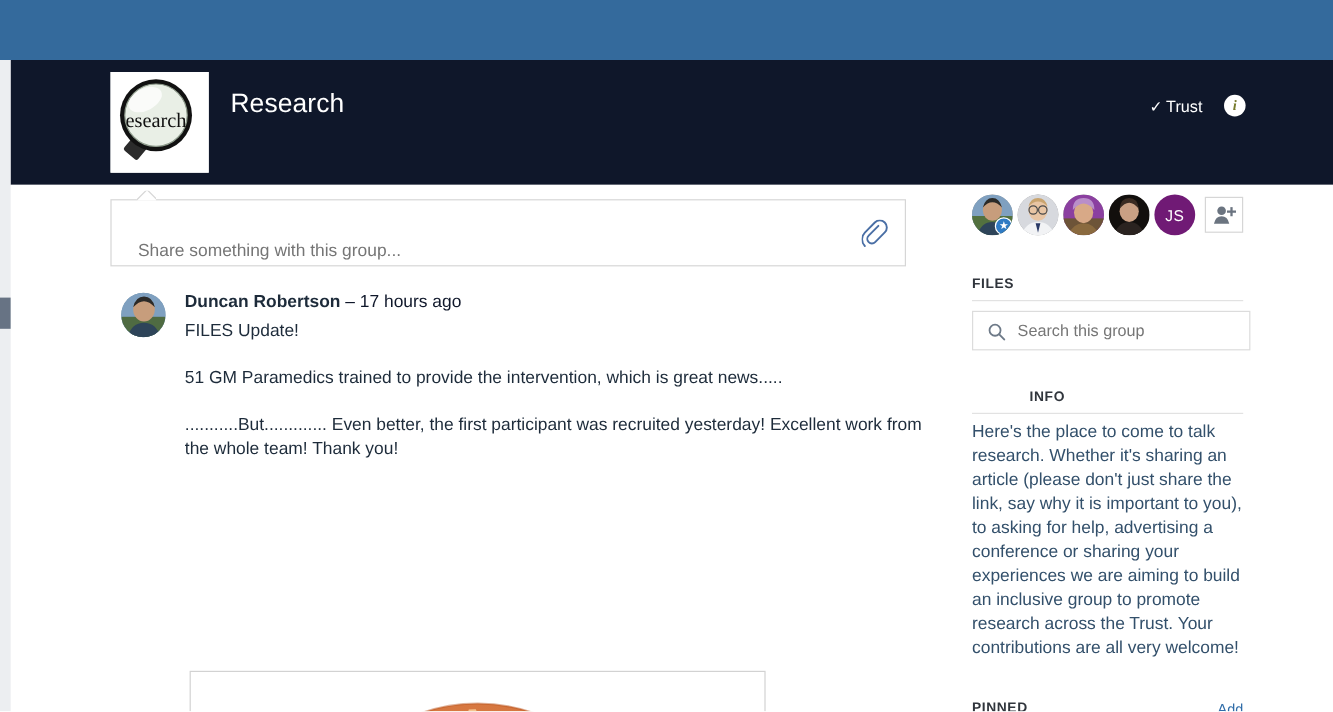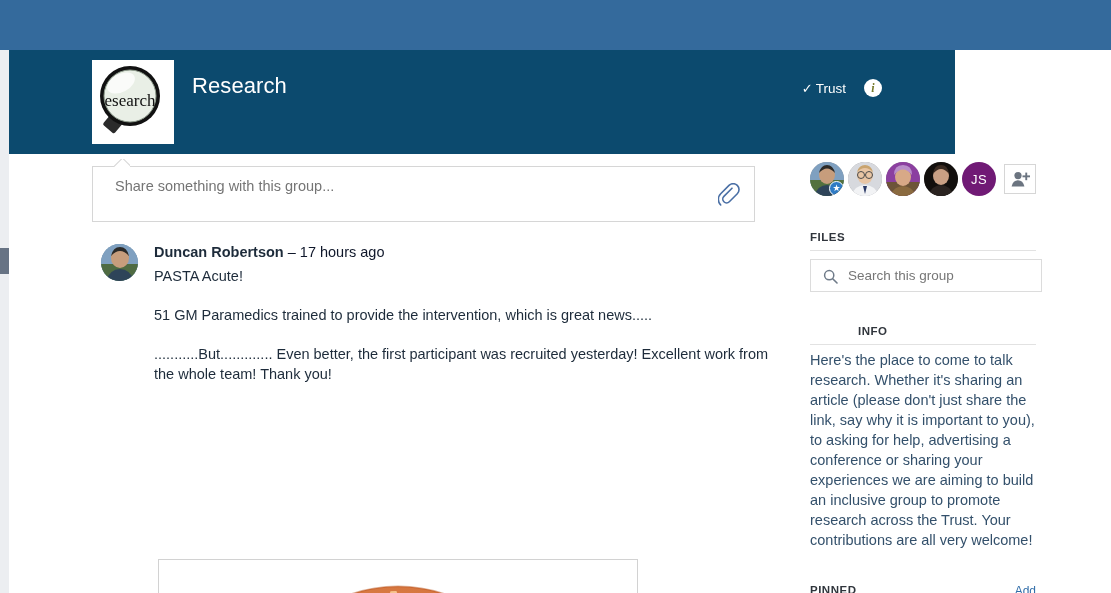--- a/index.html
+++ b/index.html
@@ -40,22 +40,22 @@
     position: absolute;
     left: 0; top: 198px;
     width: 9px; height: 26px;
     background: #677384;
   }
 
   
   .group-header {
     position: absolute;
     left: 9px; top: 50px;
-    width: 946px; height: 104px;
-    background: #0c4a6e;
+    width: 1102px; height: 104px;
+    background: #0f172a;
   }
   .group-logo {
     position: absolute;
     left: 83px; top: 10px;
     width: 82px; height: 84px;
     background: #ffffff;
     overflow: hidden;
   }
   .group-logo svg { display: block; }
 
@@ -160,21 +160,21 @@
     width: 12px; height: 12px;
     background: #ffffff;
     border-left: 1px solid #d6d6d6;
     border-top: 1px solid #d6d6d6;
     transform: rotate(45deg);
     transform-origin: center;
     margin-left: 2px;
   }
   .composer-placeholder {
     position: absolute;
-    left: 22px; top: 11px;
+    left: 22px; top: 34px;
     font-size: 14.5px;
     color: #757575;
     white-space: nowrap;
   }
   .clip-btn {
     position: absolute;
     right: 14px; top: 16px;
     width: 22px; height: 24px;
     cursor: pointer;
   }
@@ -423,21 +423,21 @@
           <path d="M10 12 q9 -10 18 0 q-2 -9 -9 -9 q-7 0 -9 9z" fill="#2b2a28"></path>
           <path d="M5 37 q4 -12 14 -12 q10 0 14 12 z" fill="#2e4459"></path>
         </svg>
       </div>
       <div class="post-body">
         <div class="post-meta">
           <span class="post-author">Duncan Robertson</span>
           <span class="post-time">– 17 hours ago</span>
         </div>
         <div class="post-text">
-          <p>PASTA Acute!</p>
+          <p>FILES Update!</p>
           <div class="gap"></div>
           <p>51 GM Paramedics trained to provide the intervention, which is great news.....</p>
           <div class="gap"></div>
           <p>...........But............. Even better, the first participant was recruited yesterday! Excellent work from the whole team! Thank you!</p>
         </div>
       </div>
 
       <div class="post-image-frame">
         <div class="pasta-logo-wrap">
           <svg width="350" height="300" viewBox="0 0 350 350">

